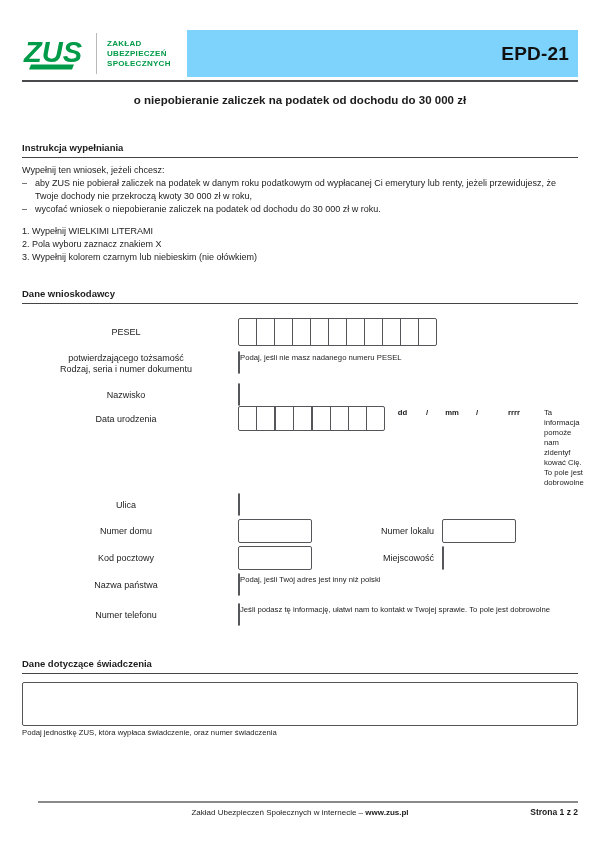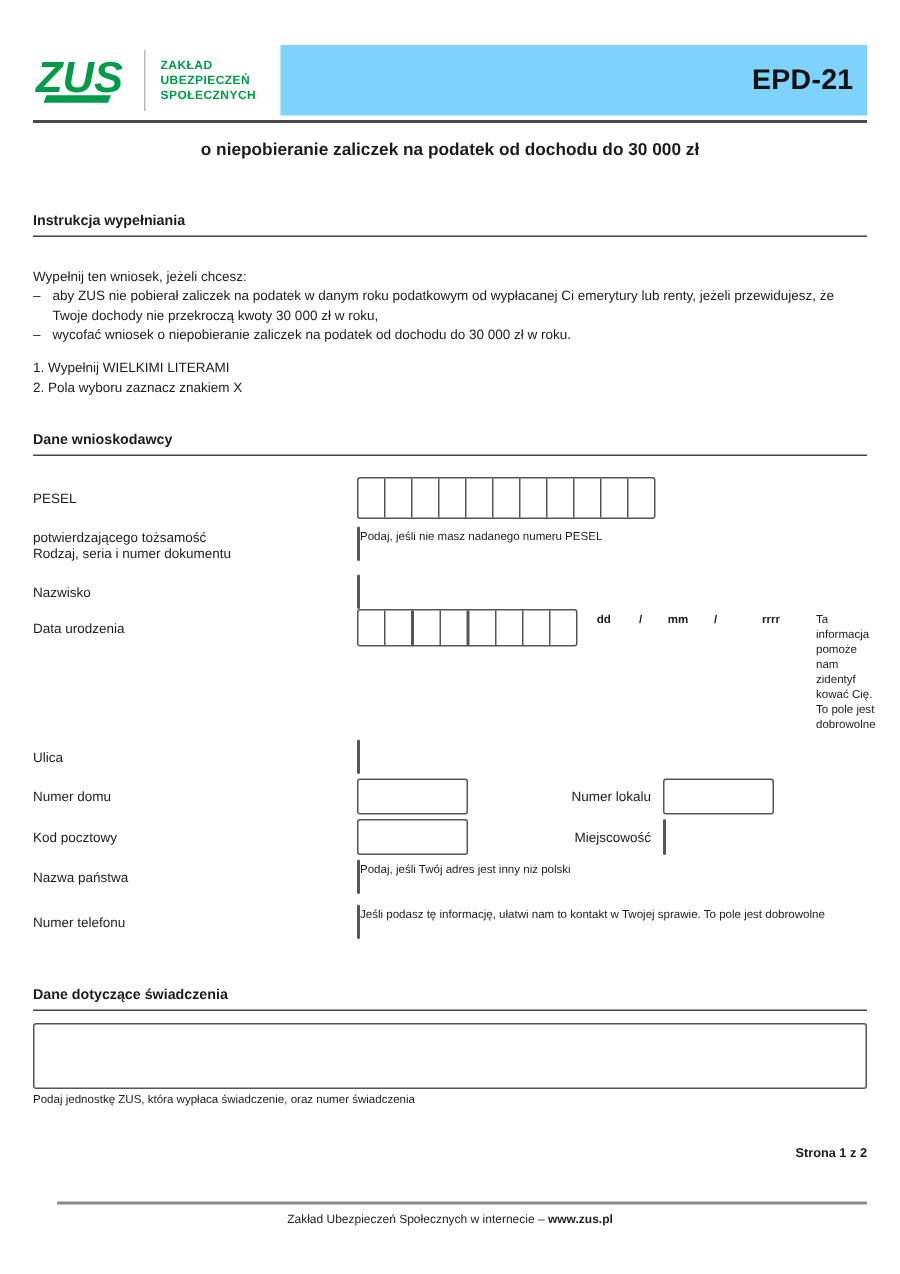--- a/index.html
+++ b/index.html
@@ -1,44 +1,44 @@
 <!DOCTYPE html>
 <html><head>
 <meta charset="utf-8">
 <style>
   html,body{margin:0;padding:0;background:#ffffff;}
   body{width:600px;height:849px;font-family:"Liberation Sans",sans-serif;color:#1c1c1c;-webkit-font-smoothing:antialiased;}
   .page{position:relative;width:600px;height:849px;overflow:hidden;background:#fff;}
 
   
   .header{position:absolute;left:22px;top:30px;width:556px;height:47px;display:flex;align-items:stretch;}
-  .logo-mark{width:72px;display:flex;align-items:center;}
+  .logo-mark{width:72px;display:flex;align-items:flex-end;}
   .logo-sep{width:1px;background:#b9b9b9;margin:3px 10px 3px 2px;}
   .org-text{display:flex;flex-direction:column;justify-content:center;font-size:8px;font-weight:bold;line-height:10px;letter-spacing:.3px;}
   .band{flex:1;margin-left:16px;display:flex;align-items:center;justify-content:flex-end;padding-right:9px;}
   .code{font-size:19px;font-weight:bold;color:#111;letter-spacing:.2px;}
   .header-rule{position:absolute;left:22px;width:556px;top:80px;height:2px;background:#4a4a4c;}
 
   
   .title{position:absolute;top:89px;left:0;width:100%;text-align:center;font-size:11.5px;font-weight:bold;line-height:22px;}
 
   
   .section{position:absolute;left:22px;width:556px;}
   .sec-head{font-size:9.5px;font-weight:bold;padding-bottom:4px;border-bottom:1.5px solid #454545;}
   .body-txt{font-size:9px;line-height:13px;}
-  .intro{margin-top:20px;}
+  .intro{margin-top:6px;}
   .b-item{display:flex;}
   .b-dash{width:13px;flex:none;}
   .b-text{flex:1;}
   .steps{margin-top:9px;}
 
   
   .rows{margin-top:14px;}
   .row{display:flex;align-items:flex-start;}
-  .lbl{width:208px;flex:none;text-align:left;padding-right:8px;font-size:9px;line-height:10.5px;}
+  .lbl{width:208px;flex:none;text-align:center;padding-right:8px;font-size:9px;line-height:10.5px;}
   .fieldcol{flex:1;display:flex;flex-direction:row;}
   .input{height:21px;border:1px solid #54565a;border-radius:2px;background:#fff;}
   .cells{display:flex;border:1px solid #54565a;border-radius:2px;background:#fff;align-self:flex-start;}
   .cell{width:17px;height:26px;border-left:1px solid #54565a;}
   .cell:first-child{border-left:none;}
   .cell.grp{border-left-width:2px;}
   .cells.date .cell{height:23px;}
   .hint{font-size:7.7px;line-height:10px;margin-top:2px;color:#1c1c1c;}
   .fmt{display:flex;font-size:7.7px;font-weight:bold;margin-top:2px;line-height:9px;}
   .fmt span{display:block;text-align:center;}
@@ -52,21 +52,21 @@
   .mb5{margin-bottom:5px;}.mb9{margin-bottom:9px;}.mb3{margin-bottom:3px;}.mb0{margin-bottom:0;}
   .mb7{margin-bottom:7px;}
 
   
   .big-box{margin-top:8px;height:42px;border:1px solid #54565a;border-radius:2px;background:#fff;}
 
   
   .footer-rule{position:absolute;left:38px;width:540px;top:801px;height:1.5px;background:#8a8a8a;}
   .footer-text{position:absolute;top:808px;left:0;width:100%;text-align:center;font-size:8px;color:#222;}
   .footer-text b{font-weight:bold;}
-  .page-num{position:absolute;top:763px;right:22px;font-size:8.5px;font-weight:bold;}
+  .page-num{position:absolute;top:807px;right:22px;font-size:8.5px;font-weight:bold;}
 </style>
 </head>
 <body>
 
 <div class="page">
 
   <div class="header">
     <div class="logo-mark">
       <svg width="68" height="44" viewBox="0 0 68 44" xmlns="http://www.w3.org/2000/svg">
         <g fill="#009B48">
@@ -100,20 +100,21 @@
         <span class="b-text">aby ZUS nie pobierał zaliczek na podatek w danym roku podatkowym od wypłacanej Ci emerytury lub renty, jeżeli przewidujesz, że Twoje dochody nie przekroczą kwoty 30 000 zł w roku,</span>
       </div>
       <div class="b-item">
         <span class="b-dash">–</span>
         <span class="b-text">wycofać wniosek o niepobieranie zaliczek na podatek od dochodu do 30 000 zł w roku.</span>
       </div>
     </div>
     <div class="body-txt steps">
       <div>1. Wypełnij WIELKIMI LITERAMI</div>
       <div>2. Pola wyboru zaznacz znakiem X</div>
+      <div>3. Wypełnij kolorem czarnym lub niebieskim (nie ołówkiem)</div>
     </div>
   </div>
 
   <div class="section" style="top:288px">
     <div class="sec-head">Dane wnioskodawcy</div>
     <div class="rows">
 
       <div class="row mb5">
         <div class="lbl" style="padding-top:9px">PESEL</div>
         <div class="fieldcol">

